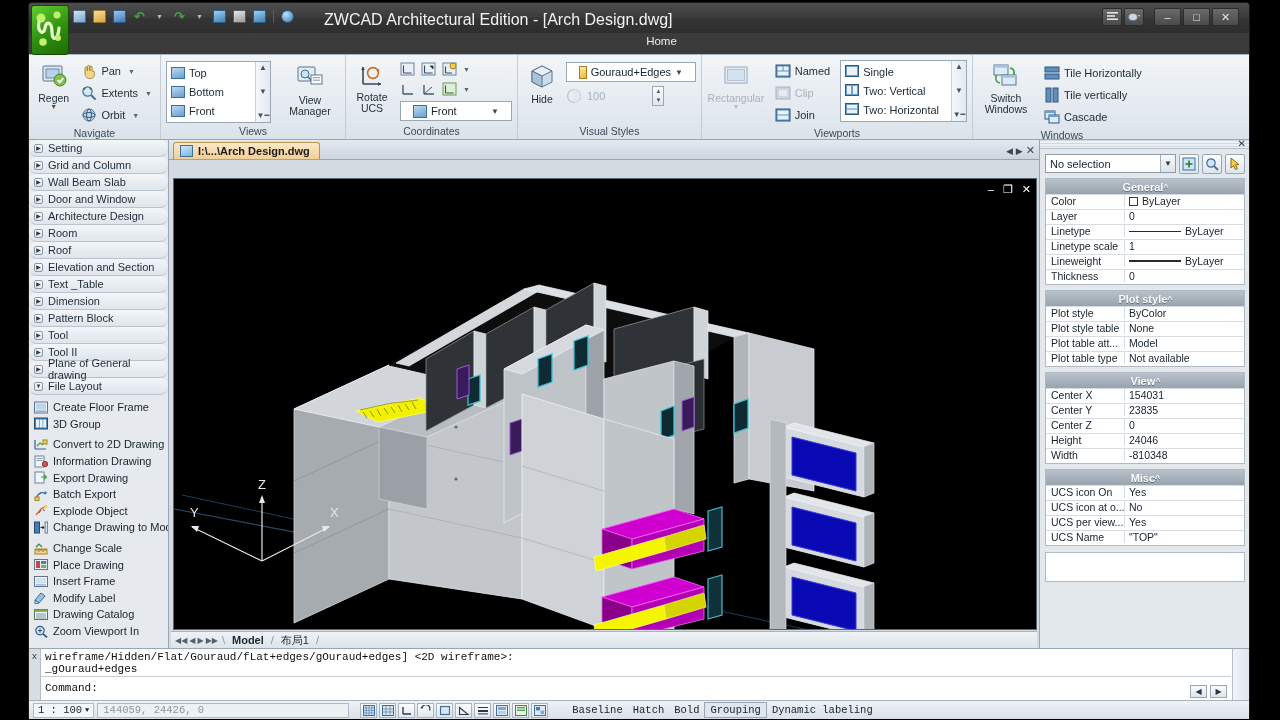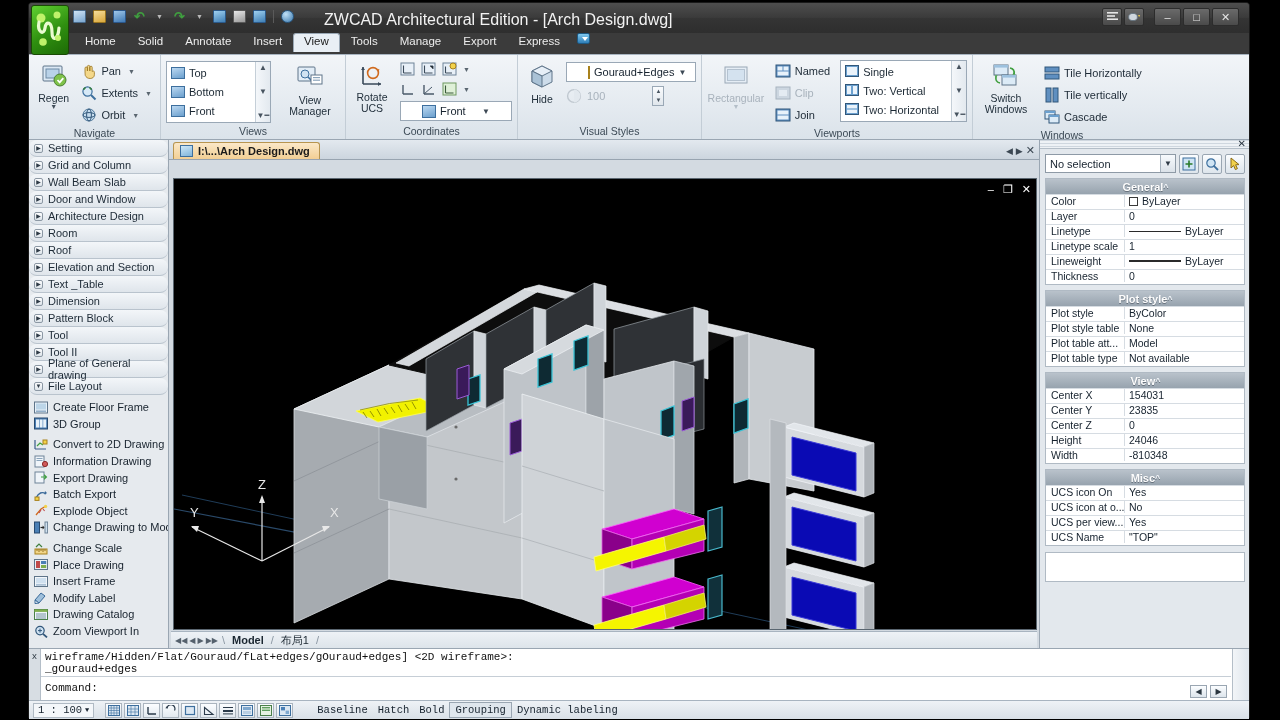--- a/index.html
+++ b/index.html
@@ -85,22 +85,23 @@
     z-index: 6;
     overflow: hidden;
   }
   .logo svg { display:block; }
 
   
   .tabbar {
     position: absolute; left: 0; top: 30px;
     width: 100%; height: 21px;
     background: #3b3b3b;
-    display: flex; align-items: flex-start;
+    display: flex; align-items: center;
     padding-left: 45px;
+    flex-direction: column;
   }
   .tab {
     font-size: 11.5px; color: #ededed;
     padding: 3px 11px 4px 11px;
     white-space: nowrap; line-height: 1;
   }
   .tab.active {
     background: #e9eff5;
     color: #1a1a1a;
     border-radius: 3px 3px 0 0;
@@ -188,21 +189,21 @@
     background: linear-gradient(90deg,#f4f7fa,#e3e9ef);
     display: flex; flex-direction: column; justify-content: space-between;
     align-items: center; padding: 2px 0;
   }
   .rlist-scroll span { font-size: 8px; color: #47535f; line-height: 1; }
 
   
   .rcombo {
     border: 1px solid #9aa8b6; background: #fff;
     height: 20px; display: flex; align-items: center;
-    gap: 4px; padding: 0 21px;
+    gap: 4px; padding: 0 12px;
     font-size: 11px; color: #16222e;
   }
   .rcombo .cv { flex: 1; white-space: nowrap; }
   .rcombo .cd { font-size: 8px; color: #3c4854; }
 
   .spinner {
     width: 12px; height: 20px;
     display: flex; flex-direction: column;
     border: 1px solid #9aa8b6; background: linear-gradient(180deg,#fafcfe,#e0e6ec);
   }
@@ -1491,20 +1492,21 @@
           <div>▶</div>
         </div>
       </div>
     </div>
 
     <div class="statusbar">
       <div class="sb-scale">
         <span>1 : 100</span>
         <span class="dd">▼</span>
       </div>
+      <div class="sb-coords">144059, 24426, 0</div>
 
       <div class="sb-icons">
         <div class="sbi">
           <svg width="12" height="11" viewBox="0 0 12 11">
               <rect x="0.5" y="0.5" width="11" height="10" fill="#dbe7f2" stroke="#3d6f9e"></rect>
               <path d="M3.2 0.5 V10.5 M6 0.5 V10.5 M8.8 0.5 V10.5 M0.5 3 H11.5 M0.5 5.5 H11.5 M0.5 8 H11.5" stroke="#3d6f9e" stroke-width=".6"></path>
             </svg>
         </div>
         <div class="sbi">
           <svg width="12" height="11" viewBox="0 0 12 11">

